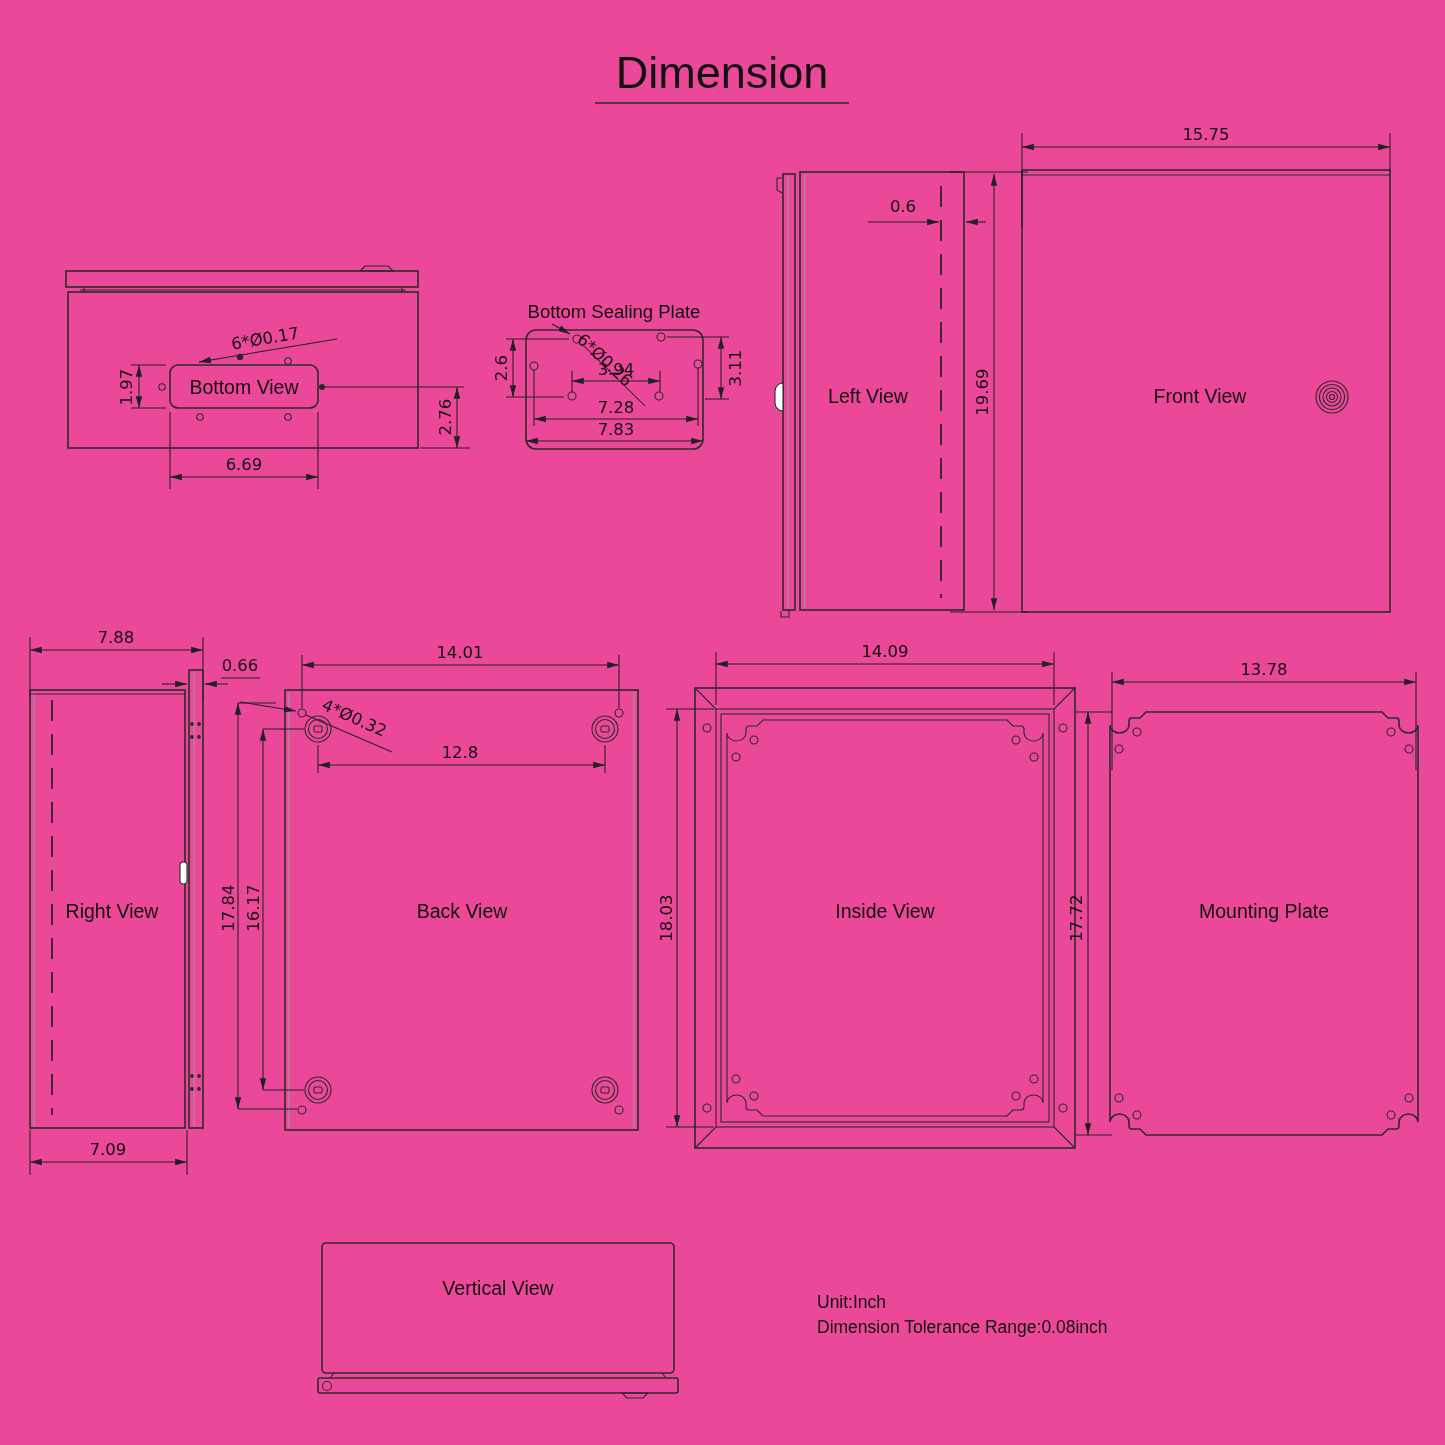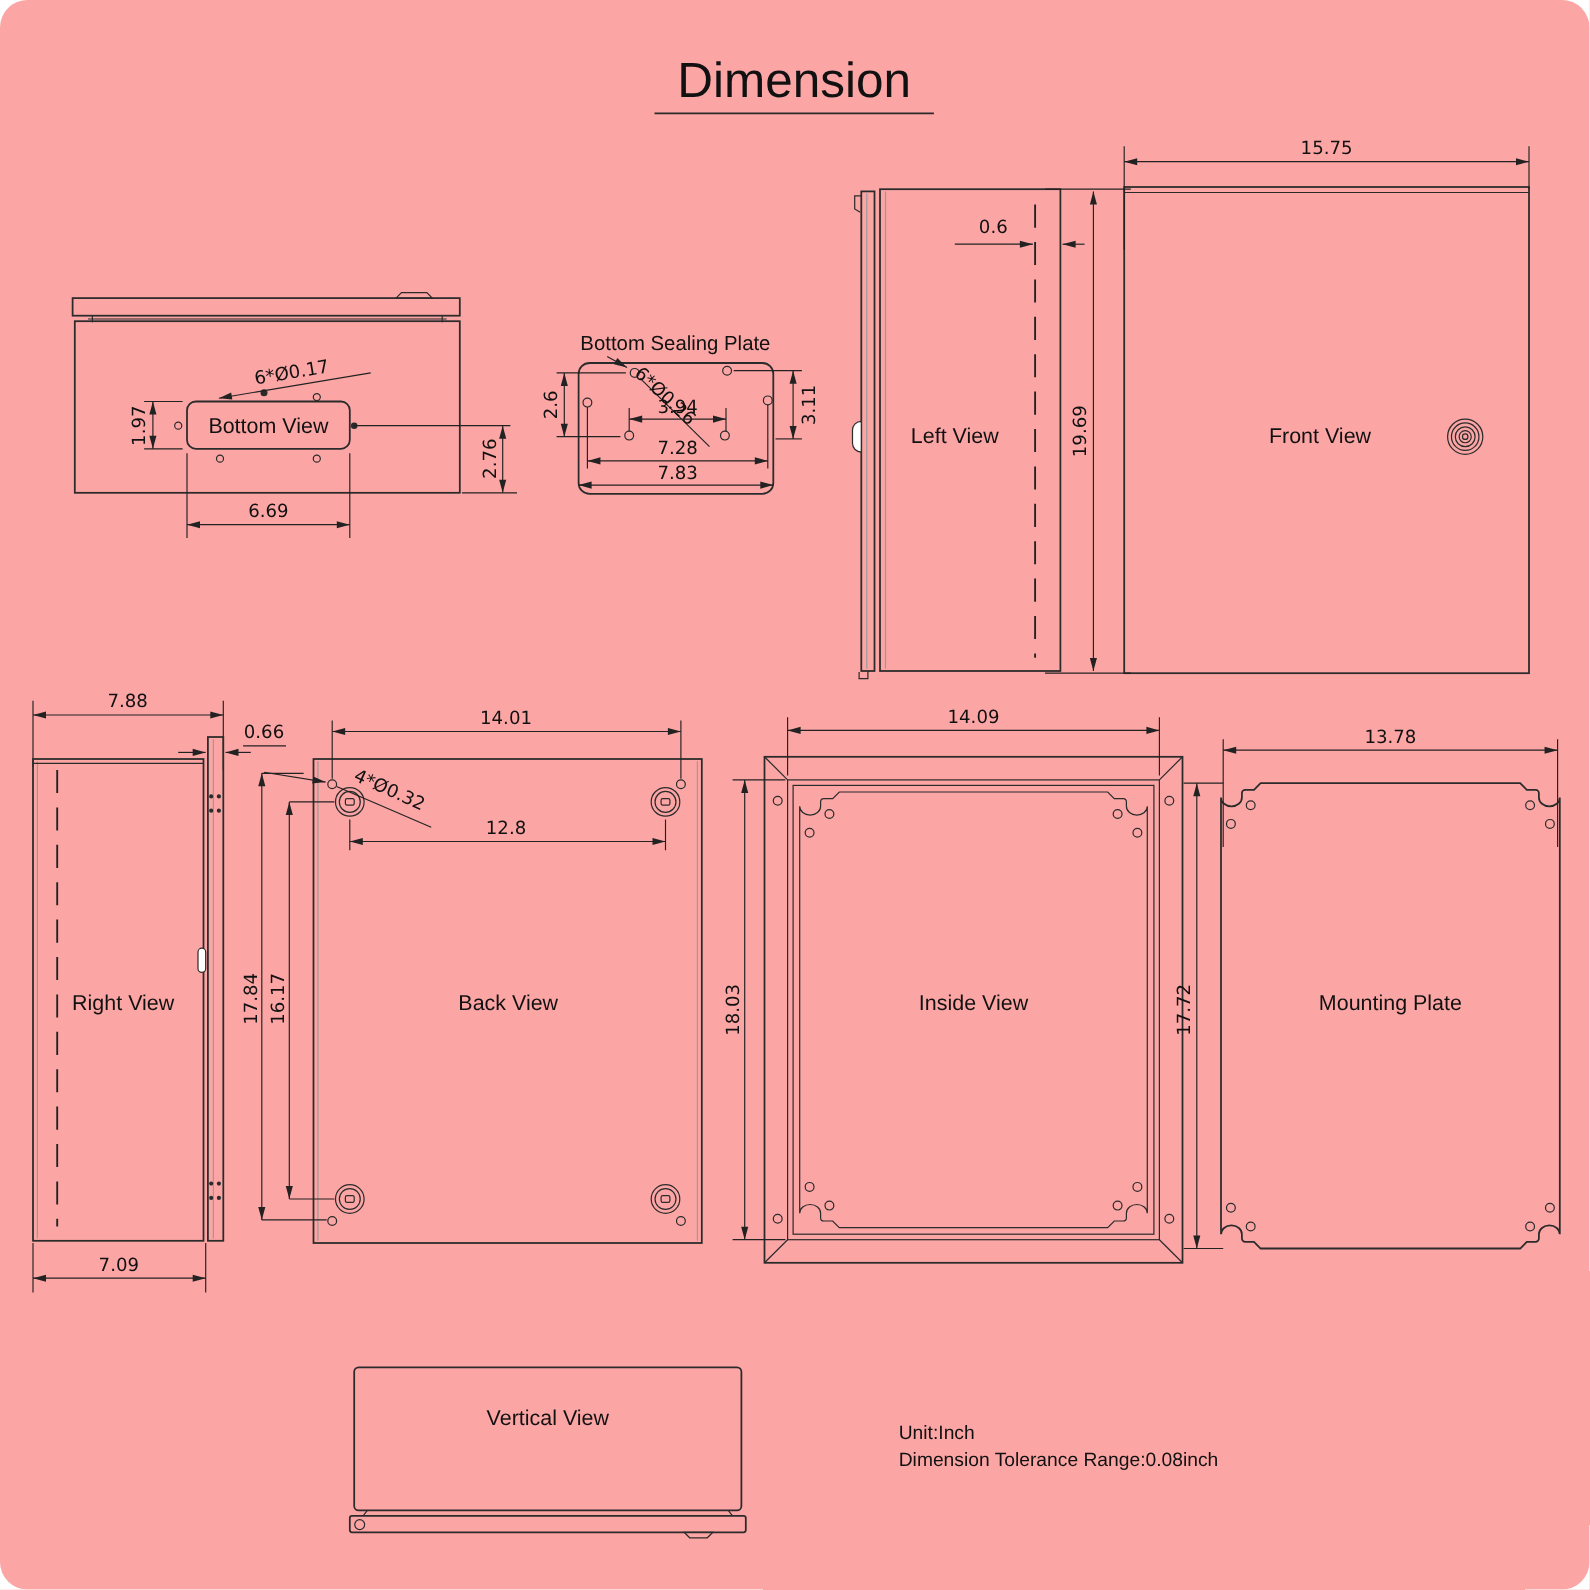--- a/index.html
+++ b/index.html
@@ -1,17 +1,17 @@
 <!DOCTYPE html>
 <html><head>
 <meta charset="utf-8">
 <style>
   html,body{margin:0;padding:0;background:#ffffff;}
-  .page{position:relative;width:1445px;height:1445px;background:#fca5a5;overflow:hidden;
-        font-family:"Liberation Sans", sans-serif;border-radius:25px;}
+  .page{position:relative;width:1445px;height:1445px;background:#ec4899;overflow:hidden;
+        font-family:"Liberation Sans", sans-serif;}
   svg{display:block}
   
   .s  {stroke:#2b2b2b;fill:none;stroke-width:1.6;}
   .t  {stroke:#2b2b2b;fill:none;stroke-width:1.1;}
   .g  {stroke:#9b9b9b;fill:none;stroke-width:1.1;}
   .d  {stroke:#222222;fill:none;stroke-width:1.05;}
   .dash{stroke:#222222;fill:none;stroke-width:1.7;stroke-dasharray:21 13;}
   .f  {fill:#2b2b2b;stroke:none;}
   .wfill{fill:#ffffff;}
   

